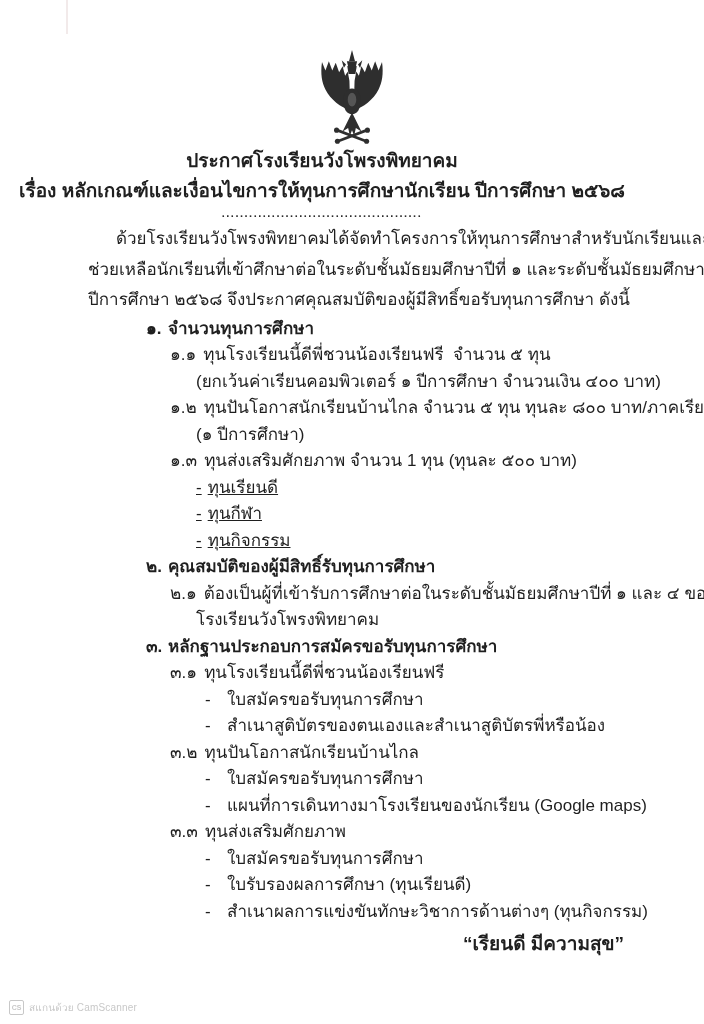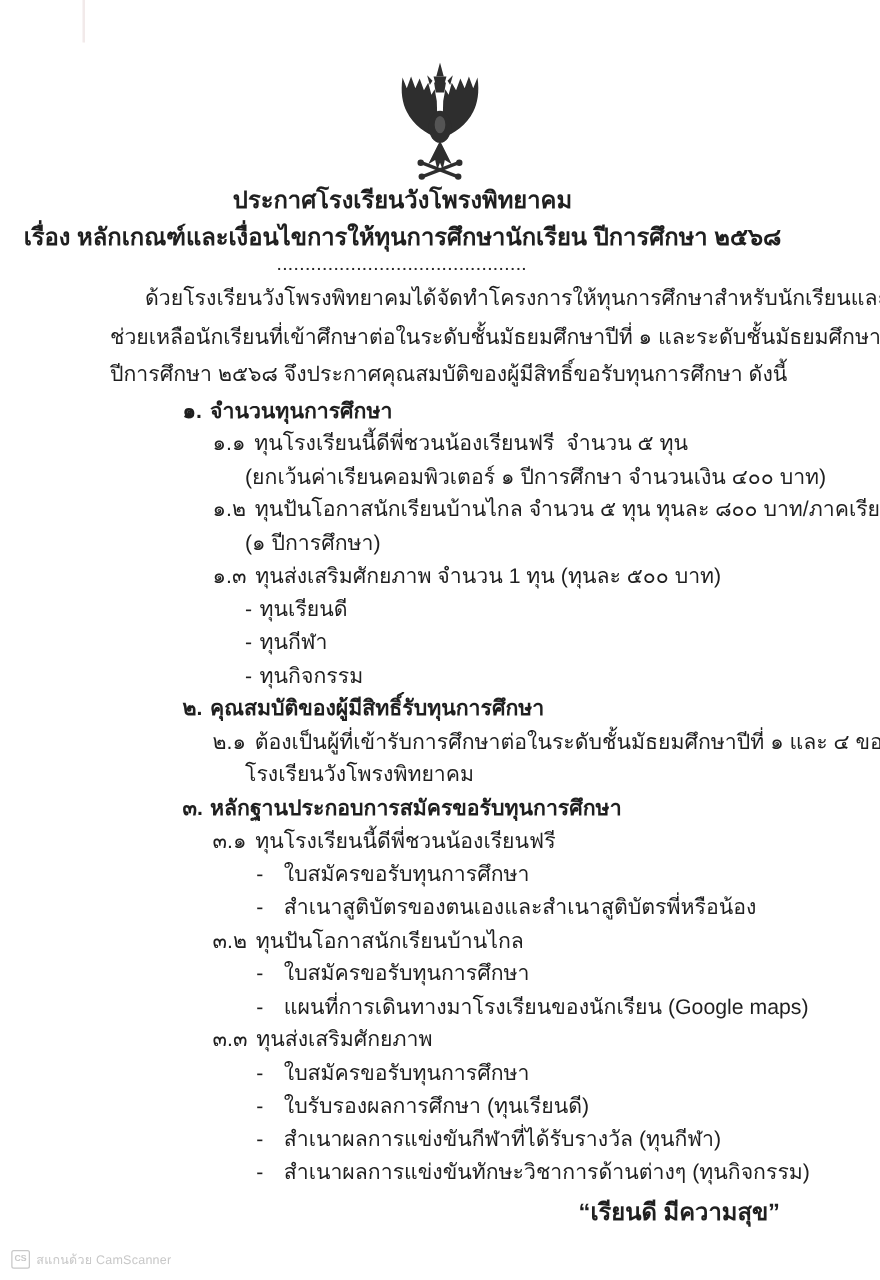--- a/index.html
+++ b/index.html
@@ -16,21 +16,21 @@
   .dots{font-size:11px;letter-spacing:1.5px;line-height:14px;color:#2a2a2a;font-weight:700;}
   .content{position:absolute;top:224px;left:88px;width:536px;font-size:17px;}
   .intro-line{line-height:30.5px;white-space:pre;}
   .intro-line.indent{padding-left:28px;}
   .doc-line{line-height:26.5px;white-space:pre;}
   .sec-line{padding-left:58px;font-weight:700;}
   .sec-num{display:inline-block;min-width:22px;}
   .sub-line{padding-left:82px;}
   .sub-label{margin-right:7px;}
   .note-line{padding-left:108px;}
-  .bullet-line{padding-left:108px;}
+  .bullet-line{padding-left:108px;text-decoration:underline;}
   .bullet-line .dash{margin-right:6px;}
   .dash-line{padding-left:117px;}
   .dash-line .dash{display:inline-block;min-width:22px;}
   .quote{margin-top:6px;text-align:right;font-weight:700;font-size:19px;line-height:26px;width:536px;}
   .watermark{position:absolute;left:9px;bottom:9px;display:flex;align-items:flex-end;gap:5px;}
   .wm-icon{
     width:13px;height:13px;border:1px solid #c8c8c8;border-radius:2px;
     color:#c8c8c8;font-size:7px;font-weight:700;display:flex;align-items:center;justify-content:center;
   }
   .wm-text{color:#c8c8c8;font-size:10px;letter-spacing:.2px;}
@@ -101,21 +101,20 @@
     <div class="doc-line sec-line"><span class="sec-num">๓.</span><span>หลักฐานประกอบการสมัครขอรับทุนการศึกษา</span></div>
     <div class="doc-line sub-line"><span class="sub-label">๓.๑</span><span>ทุนโรงเรียนนี้ดีพี่ชวนน้องเรียนฟรี</span></div>
     <div class="doc-line dash-line"><span class="dash">-</span><span>ใบสมัครขอรับทุนการศึกษา</span></div>
     <div class="doc-line dash-line"><span class="dash">-</span><span>สำเนาสูติบัตรของตนเองและสำเนาสูติบัตรพี่หรือน้อง</span></div>
     <div class="doc-line sub-line"><span class="sub-label">๓.๒</span><span>ทุนปันโอกาสนักเรียนบ้านไกล</span></div>
     <div class="doc-line dash-line"><span class="dash">-</span><span>ใบสมัครขอรับทุนการศึกษา</span></div>
     <div class="doc-line dash-line"><span class="dash">-</span><span>แผนที่การเดินทางมาโรงเรียนของนักเรียน (Google maps)</span></div>
     <div class="doc-line sub-line"><span class="sub-label">๓.๓</span><span>ทุนส่งเสริมศักยภาพ</span></div>
     <div class="doc-line dash-line"><span class="dash">-</span><span>ใบสมัครขอรับทุนการศึกษา</span></div>
     <div class="doc-line dash-line"><span class="dash">-</span><span>ใบรับรองผลการศึกษา (ทุนเรียนดี)</span></div>
-    <div class="doc-line dash-line"><span class="dash">-</span><span>สำเนาผลการแข่งขันกีฬาที่ได้รับรางวัล (ทุนกีฬา)</span></div>
     <div class="doc-line dash-line"><span class="dash">-</span><span>สำเนาผลการแข่งขันทักษะวิชาการด้านต่างๆ (ทุนกิจกรรม)</span></div>
 
     <div class="quote">“เรียนดี มีความสุข”</div>
   </div>
 
   <div class="watermark">
     <div class="wm-icon">CS</div>
     <div class="wm-text">สแกนด้วย CamScanner</div>
   </div>
 </div>

